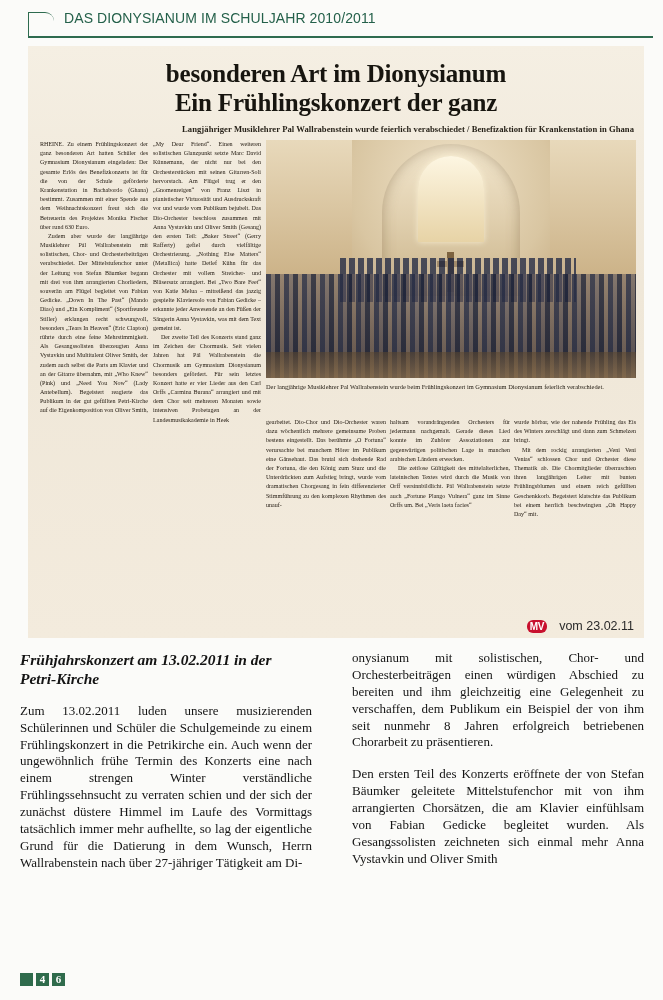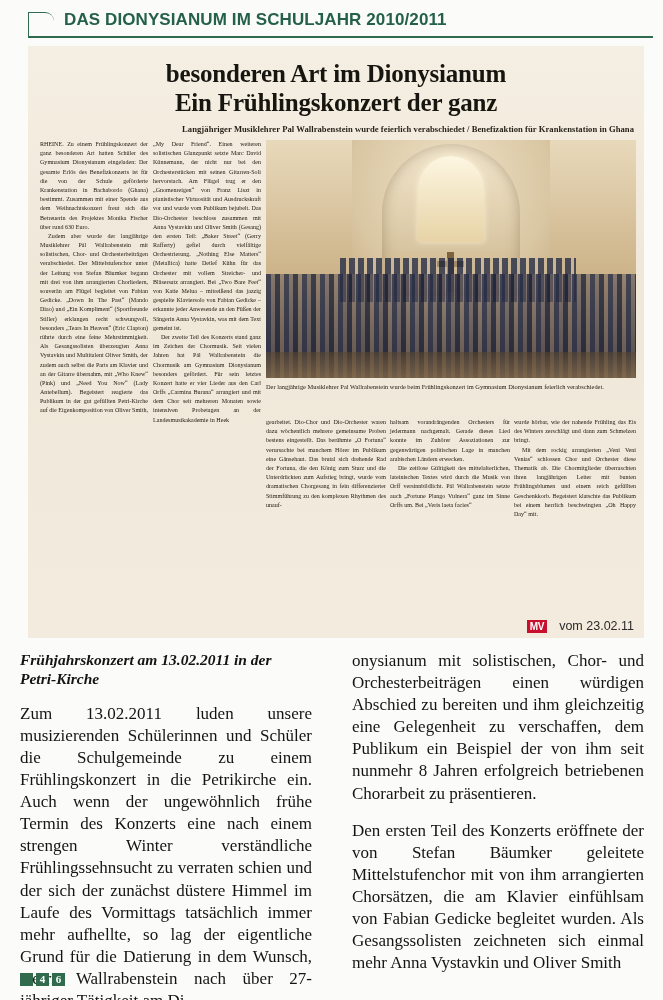--- a/index.html
+++ b/index.html
@@ -25,22 +25,22 @@
     left: 0; top: 2px;
     width: 26px; height: 24px;
     border-left: 1.6px solid #2e6b4f;
     border-top: 1.6px solid #2e6b4f;
     border-top-right-radius: 9px;
   }
   .runhead-title {
     position: absolute;
     left: 36px; top: 0;
     font-family: "Liberation Sans", sans-serif;
-    font-weight: bold;
-    font-size: 17px;
+    font-weight: normal;
+    font-size: 14px;
     letter-spacing: 0.1px;
     color: #24604a;
     white-space: nowrap;
   }
   .runhead-rule {
     position: absolute;
     left: 0; top: 26px; right: 0;
     height: 1.6px;
     background: #2e6b4f;
   }
@@ -181,20 +181,21 @@
   }
   .mv-logo {
     background: #c8102e;
     color: #fff;
     font-family: "Liberation Sans", sans-serif;
     font-weight: bold;
     font-size: 10px;
     padding: 1px 3px 1px 3px;
     letter-spacing: -0.3px;
     line-height: 1.1;
+    border-radius: 6px;
   }
   .credit-text {
     font-family: "Liberation Sans", sans-serif;
     font-size: 12.5px;
     color: #2a2a2a;
     margin-left: 8px;
   }
 
   
   .lower {
@@ -211,21 +212,21 @@
     font-weight: bold;
     font-style: italic;
     font-size: 15.5px;
     line-height: 1.25;
     margin: 0 0 14px 0;
     color: #141414;
   }
   .lower p {
     margin: 0 0 15px 0;
     font-family: "Liberation Serif", serif;
-    font-size: 17px;
+    font-size: 13px;
     line-height: 1.3;
     text-align: justify;
     color: #141414;
   }
   .lower p:last-child { margin-bottom: 4px; }
 
   
   .footer {
     position: absolute;
     left: 20px; bottom: 14px;

